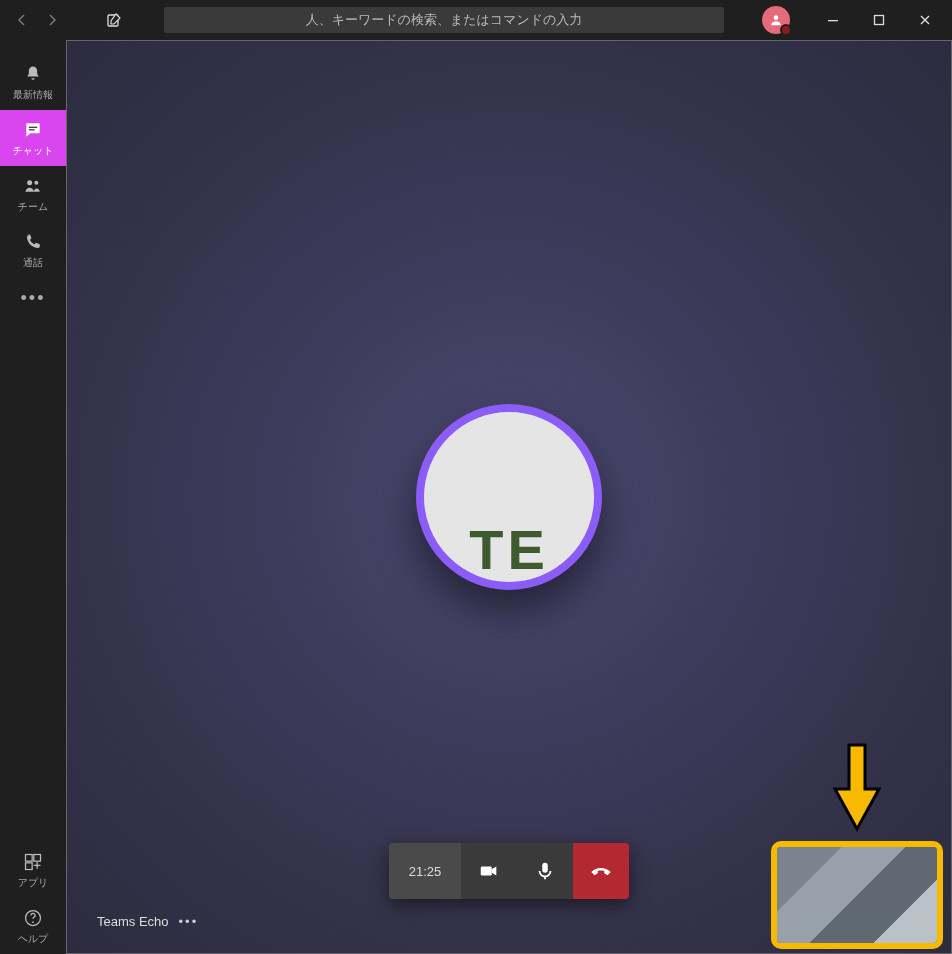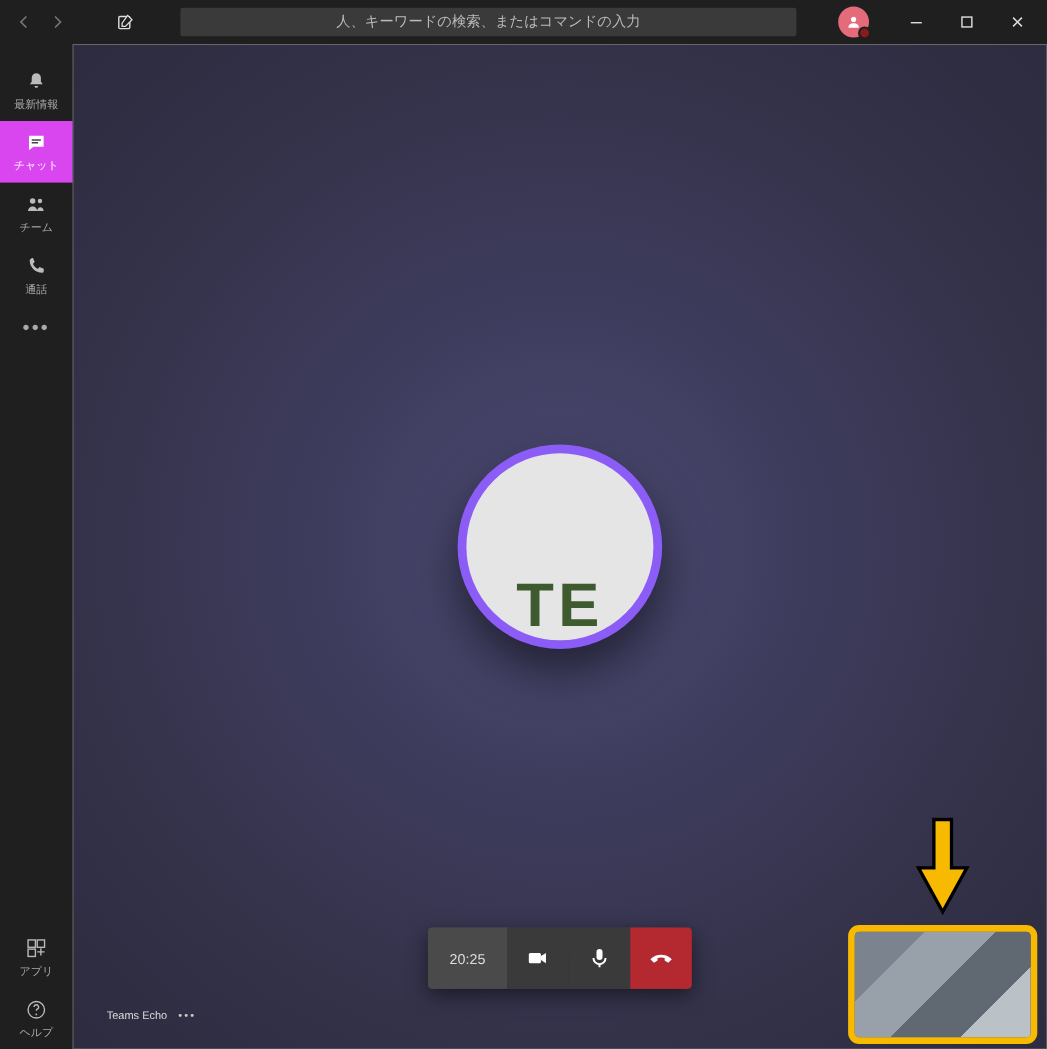--- a/index.html
+++ b/index.html
@@ -25,21 +25,21 @@
   .side-more { margin-top:0px; color:#aaa; font-size:18px; letter-spacing:2px; height:40px; display:flex; align-items:center; }
   .sidebar-spacer { flex:1; }
   .main { flex:1; position:relative; background:#3c3a56; border:1px solid #666; display:flex; align-items:center; justify-content:center; }
   .main-bg { position:absolute; inset:0; background: radial-gradient(circle at 50% 50%, #4b4a72 0%, #3e3c5d 35%, #343249 70%, #2d2b3f 100%); }
   .contact-avatar { position:relative; width:186px; height:186px; border-radius:50%; background:#e5e5e5; border:8px solid #8b5cf6; display:flex; align-items:flex-end; justify-content:center; box-shadow: 0 20px 40px rgba(0,0,0,0.5); }
   .contact-initials { font-size:56px; font-weight:600; color:#3e5a2f; letter-spacing:4px; }
   .call-controls { position:absolute; left:50%; transform:translateX(-50%); bottom:54px; display:flex; height:56px; border-radius:4px; overflow:hidden; box-shadow:0 6px 18px rgba(0,0,0,0.5); }
   .ctl { width:56px; height:56px; display:flex; align-items:center; justify-content:center; background:#3a3a3a; color:#fff; }
   .ctl.timer { width:72px; background:#4a4a4a; font-size:13px; color:#ddd; }
   .ctl.hangup { background:#b4282f; }
-  .footer-label { position:absolute; left:30px; bottom:24px; color:#ddd; font-size:10px; display:flex; align-items:center; gap:10px;justify-content:center; }
+  .footer-label { position:absolute; left:30px; bottom:24px; color:#ddd; font-size:13px; display:flex; align-items:center; gap:10px;justify-content:center; }
   .footer-more { letter-spacing:2px; color:#ccc; }
   .self-preview { position:absolute; right:8px; bottom:4px; width:172px; height:108px; border-radius:10px; border:6px solid #f8ba00; overflow:hidden; background:#556; }
   .self-preview .mosaic { position:absolute; inset:0; background:
      linear-gradient(135deg,#7a8390 0 25%,#9ba4ae 25% 50%,#5d6670 50% 75%,#c2c9cf 75% 100%);
      filter: blur(0.5px) contrast(0.9); }
   .arrow-annot { position:absolute; right:66px; bottom:120px; width:56px; height:90px; }
   .arrow-annot svg { width:56px; height:90px; }
   svg { display:block; }
 </style>
 </head>
@@ -158,21 +158,21 @@
       </div>
     </div>
 
     <div class="main">
       <div class="main-bg"></div>
       <div class="contact-avatar">
         <div class="contact-initials">TE</div>
       </div>
 
       <div class="call-controls">
-        <div class="ctl timer">20:25</div>
+        <div class="ctl timer">21:25</div>
         <div class="ctl">
           <svg width="22" height="22" viewBox="0 0 24 24">
               <rect x="3" y="7" width="12" height="10" rx="1.5" fill="#fff"></rect>
               <path d="M15 10l5-3v10l-5-3z" fill="#fff"></path>
             </svg>
         </div>
         <div class="ctl">
           <svg width="22" height="22" viewBox="0 0 24 24">
               <rect x="9" y="3" width="6" height="11" rx="3" fill="#fff"></rect>
               <path d="M6 12a6 6 0 0 0 12 0M12 18v3" stroke="#fff" stroke-width="2" fill="none"></path>

